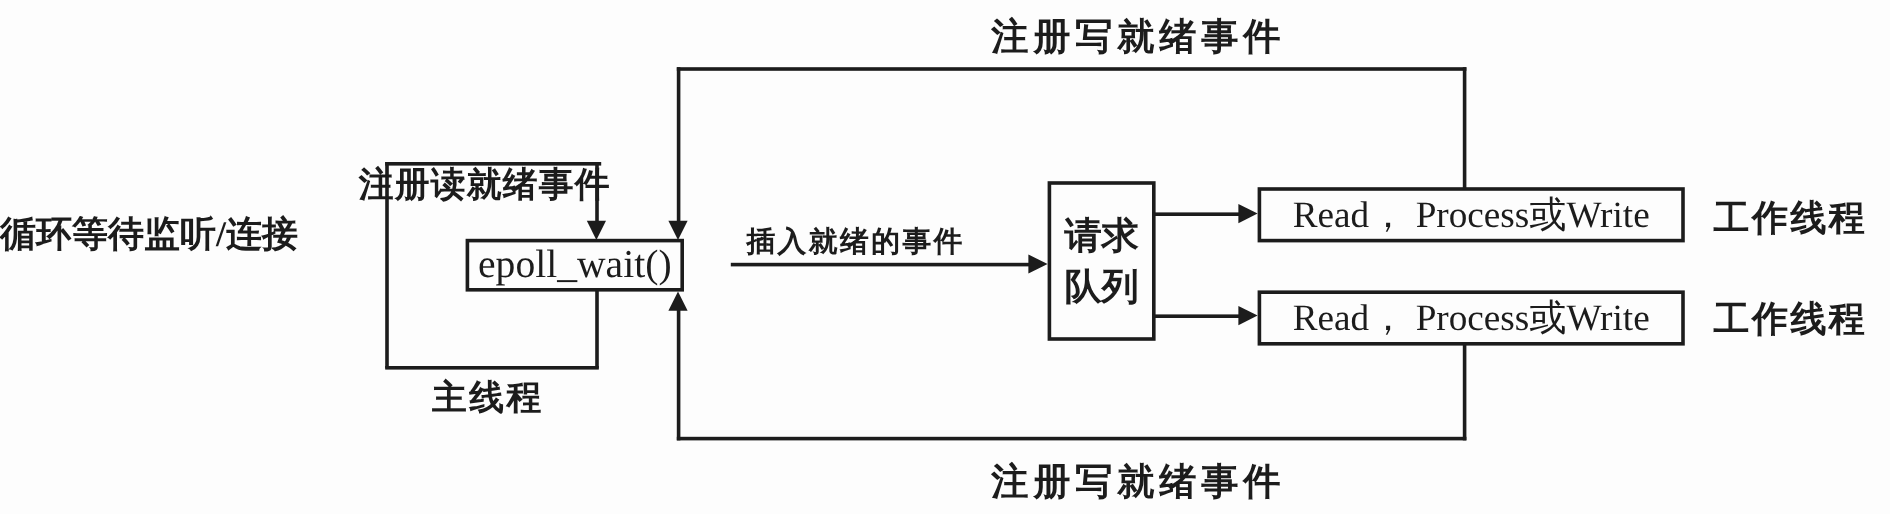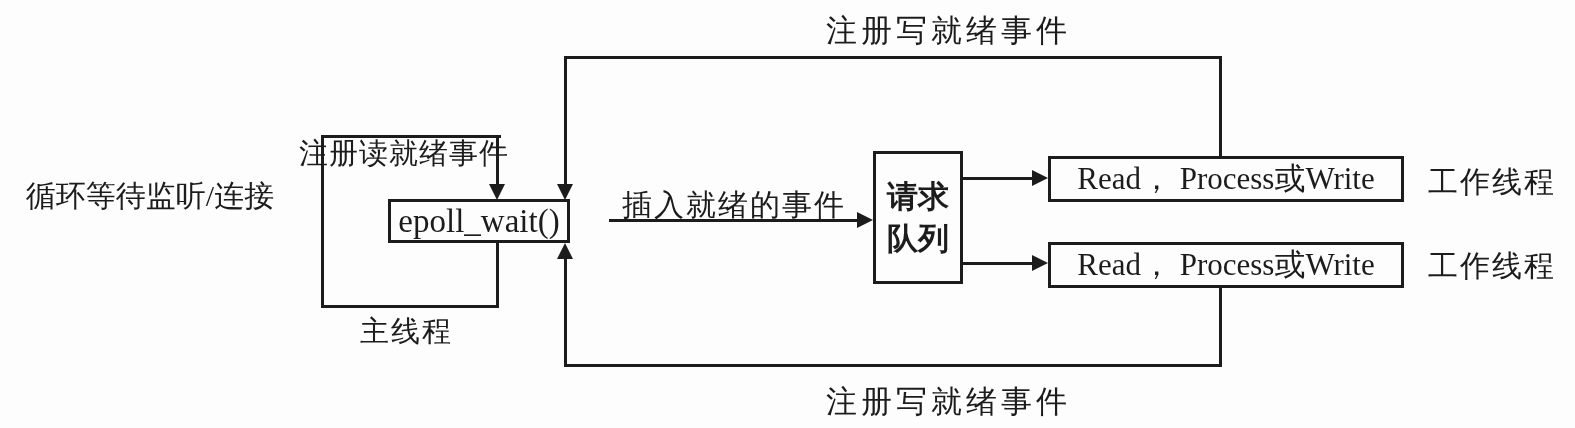--- a/index.html
+++ b/index.html
@@ -20,27 +20,27 @@
     display: flex;
     align-items: center;
     justify-content: center;
     text-align: center;
   }
   .box-epoll   { left: 388px; top: 199px; width: 182px; height: 44px; font-size: 33px; }
   .box-queue   { left: 873px; top: 151px; width: 90px;  height: 133px; font-size: 31px; font-weight: bold; line-height: 42px; }
   .box-worker1 { left: 1048px; top: 156px; width: 356px; height: 46px; font-size: 31px; }
   .box-worker2 { left: 1048px; top: 242px; width: 356px; height: 46px; font-size: 31px; }
 
-  .lbl { position: absolute; font-weight: normal; white-space: nowrap; }
-  .lbl-left-note { left: 0; top: 176px; width: 300px; text-align: center; font-size: 30px; line-height: 39px; }
+  .lbl { position: absolute; font-weight: bold; white-space: nowrap; }
+  .lbl-left-note { left: 0; top: 176px; width: 300px; text-align: left; font-size: 30px; line-height: 39px; }
   .lbl-read-ready   { left: 299px;  top: 94px;  font-size: 29px; letter-spacing: 1px; margin-top: 40px; }
   .lbl-write-top    { left: 826px;  top: 10px;  font-size: 31px; letter-spacing: 4px; }
   .lbl-write-bottom { left: 826px;  top: 381px; font-size: 31px; letter-spacing: 4px; }
   .lbl-main-thread  { left: 360px;  top: 312px; font-size: 29px; letter-spacing: 2px; text-align: right; }
-  .lbl-insert       { left: 622px;  top: 185px; font-size: 30px; letter-spacing: 2px; }
+  .lbl-insert       { left: 622px;  top: 185px; font-size: 24px; letter-spacing: 2px; }
   .lbl-worker-top   { left: 1428px; top: 162px; font-size: 30px; letter-spacing: 2px; }
   .lbl-worker-bot   { left: 1428px; top: 246px; font-size: 30px; letter-spacing: 2px; }
 
   .hline, .vline { position: absolute; background: #1c1c1c; }
   .hline { height: 3px; }
   .vline { width: 3px; }
 
   .arr { position: absolute; width: 0; height: 0; }
   .arr-down  { border-left: 8px solid transparent; border-right: 8px solid transparent; border-top: 16px solid #1c1c1c; }
   .arr-up    { border-left: 8px solid transparent; border-right: 8px solid transparent; border-bottom: 16px solid #1c1c1c; }

